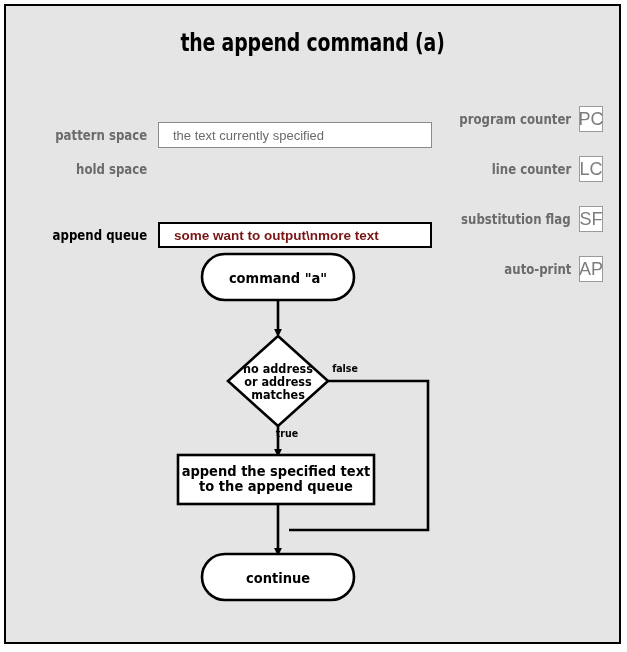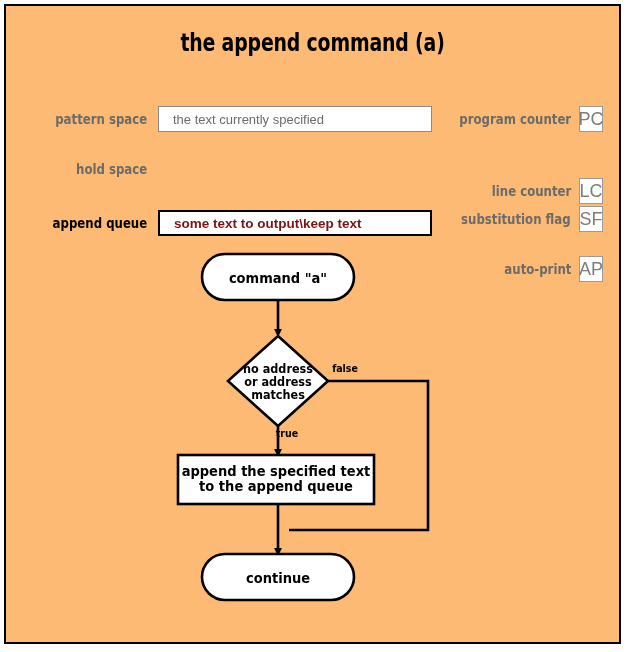--- a/index.html
+++ b/index.html
@@ -14,21 +14,21 @@
     overflow: hidden;
   }
 
   #frame {
     position: absolute;
     left: 4px;
     top: 4px;
     width: 617px;
     height: 640px;
     border: 2px solid #000000;
-    background: #fdba74;
+    background: #e5e5e5;
     box-sizing: border-box;
   }
 
   
   #title {
     position: absolute;
     left: 0;
     top: 22px;
     width: 100%;
     text-align: center;
@@ -143,40 +143,40 @@
     fill: none;
   }
 </style>
 </head>
 <body>
 
 <div id="frame">
 
   <div id="title">the append command (a)</div>
 
-  <div class="reg-row" style="top:100px;">
+  <div class="reg-row" style="top:116px;">
     <div class="reg-label">pattern space</div>
     <div class="reg-box">the text currently specified</div>
   </div>
 
   <div class="reg-row" style="top:150px;gap:32px;">
     <div class="reg-label">hold space</div>
   </div>
 
-  <div class="reg-row" style="top:204px;">
+  <div class="reg-row" style="top:216px;">
     <div class="reg-label active">append queue</div>
-    <div class="reg-box active">some text to output\keep text</div>
+    <div class="reg-box active">some want to output\nmore text</div>
   </div>
 
   <div class="flag-row" style="top:100px;">
     <div class="flag-label">program counter</div>
     <div class="flag-box">PC</div>
   </div>
 
-  <div class="flag-row" style="top:150px;margin-top:22px;">
+  <div class="flag-row" style="top:150px;">
     <div class="flag-label">line counter</div>
     <div class="flag-box">LC</div>
   </div>
 
   <div class="flag-row" style="top:200px;">
     <div class="flag-label">substitution flag</div>
     <div class="flag-box">SF</div>
   </div>
 
   <div class="flag-row" style="top:250px;">

